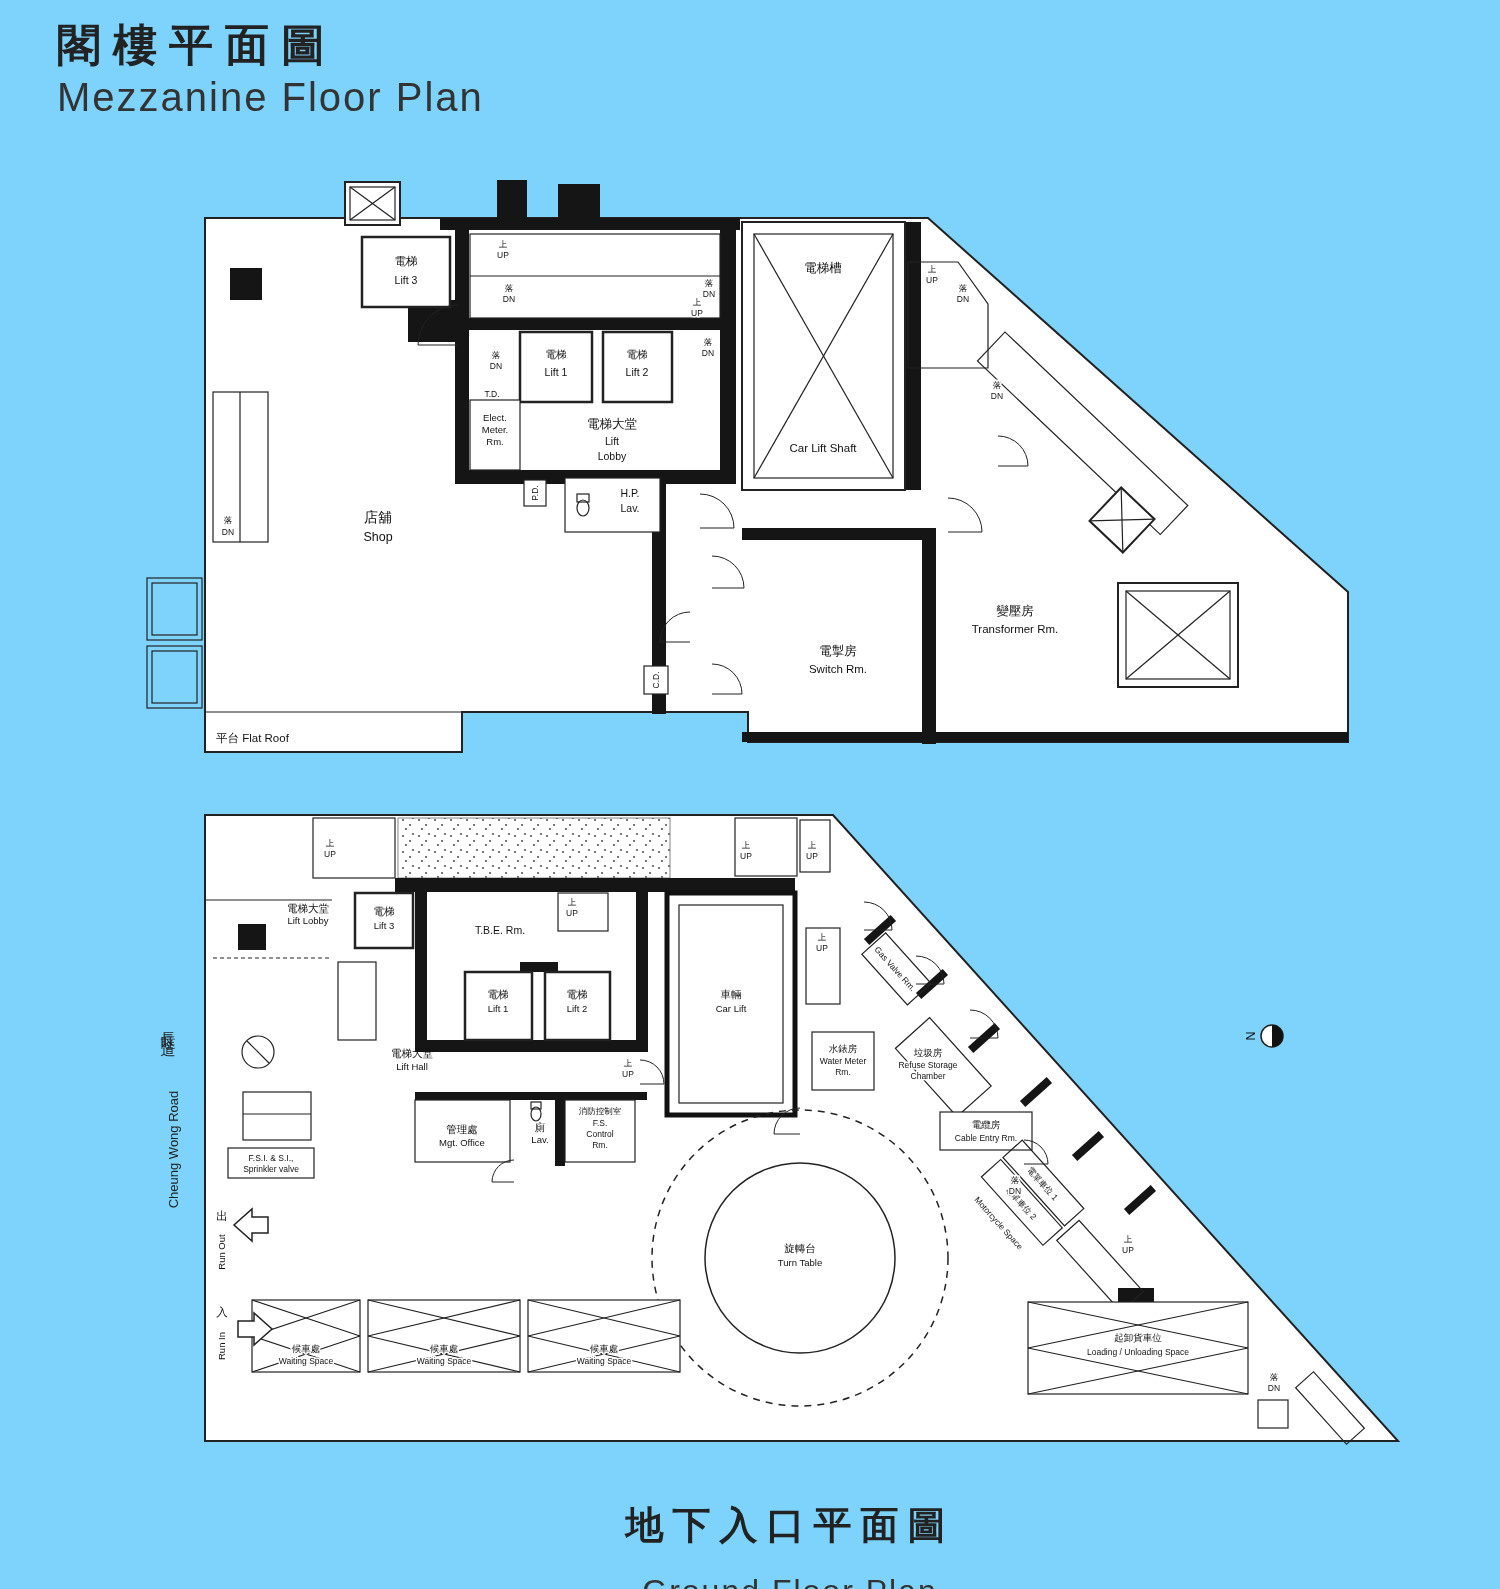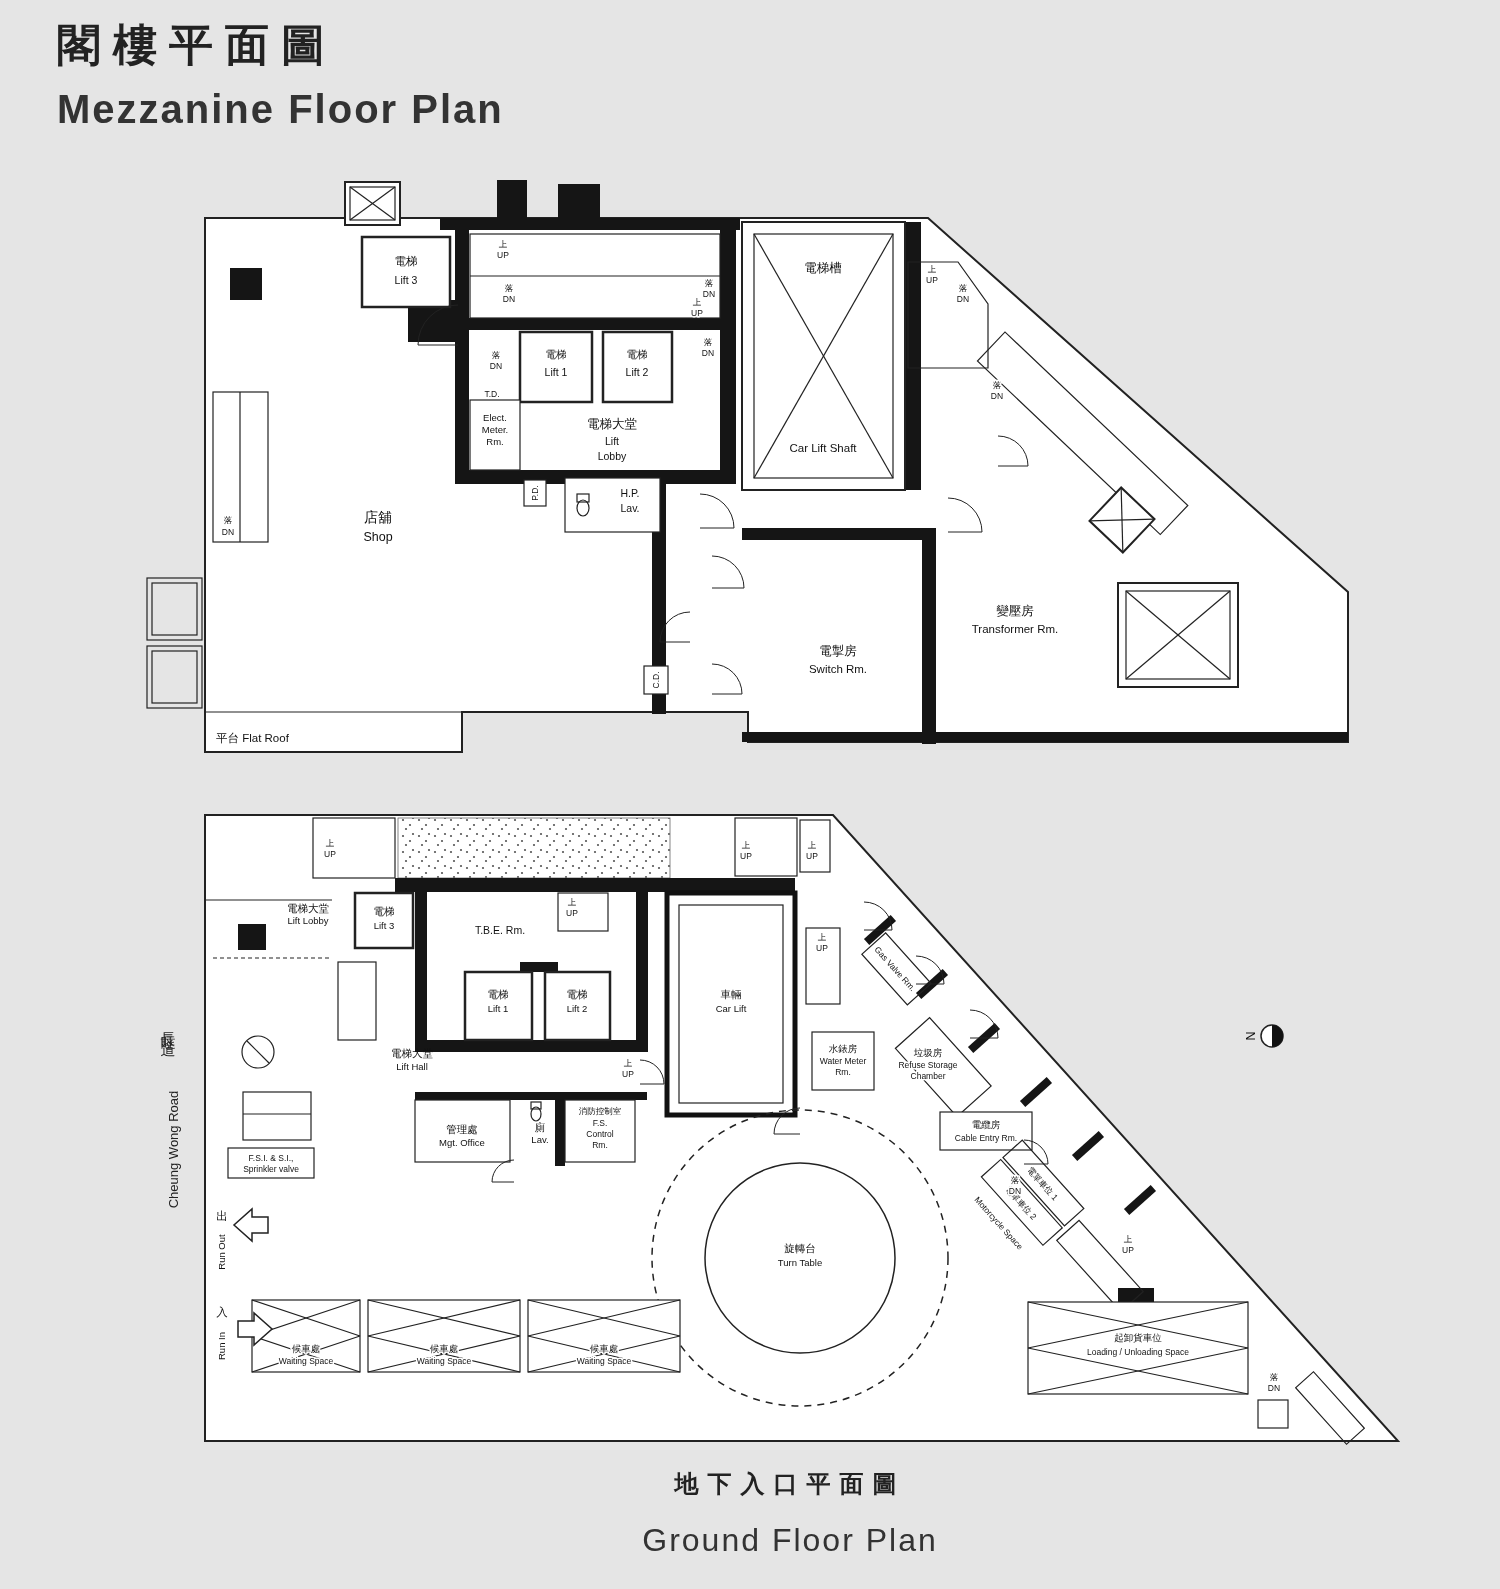--- a/index.html
+++ b/index.html
@@ -1,23 +1,23 @@
 <!DOCTYPE html>
 <html><head>
 <meta charset="utf-8">
 <style>
   * { margin:0; padding:0; box-sizing:border-box; }
   body { background:#ffffff; }
-  .page { position:relative; width:1500px; height:1589px; background:#e5e5e5;
+  .page { position:relative; width:1500px; height:1589px; background:#7dd3fc;
           font-family:"Liberation Sans", sans-serif; color:#1a1a1a; overflow:hidden; }
   .title-block { position:absolute; left:57px; top:16px; }
   .title-block h1 { font-size:44px; font-weight:600; letter-spacing:12px; color:#222; }
-  .title-block h2 { font-size:40px; font-weight:700; letter-spacing:2px; color:#333; margin-top:12px; }
+  .title-block h2 { font-size:40px; font-weight:400; letter-spacing:2px; color:#333; }
   .ground-title-block { position:absolute; left:85px; width:1410px; top:1468px; text-align:center; }
-  .ground-title-block .gt-cjk { font-size:24px; font-weight:600; letter-spacing:9px; color:#222; }
+  .ground-title-block .gt-cjk { font-size:38px; font-weight:600; letter-spacing:9px; color:#222;margin-top:32px; }
   .ground-title-block .gt-en  { font-size:32px; font-weight:400; letter-spacing:2px; color:#333; margin-top:22px; }
   .road-cjk { position:absolute; left:158px; top:1020px; writing-mode:vertical-rl;
               font-size:15px; letter-spacing:5px; color:#222; }
   .road-en  { position:absolute; left:103px; top:1142px; width:140px; text-align:center;
               font-size:13px; color:#222; transform:rotate(-90deg); }
   svg.plan { position:absolute; }
   #mezz   { left:120px; top:170px; }
   #ground { left:150px; top:795px; }
   svg text { font-family:"Liberation Sans", sans-serif; fill:#111; }
   .ctr  { text-anchor:middle; }

